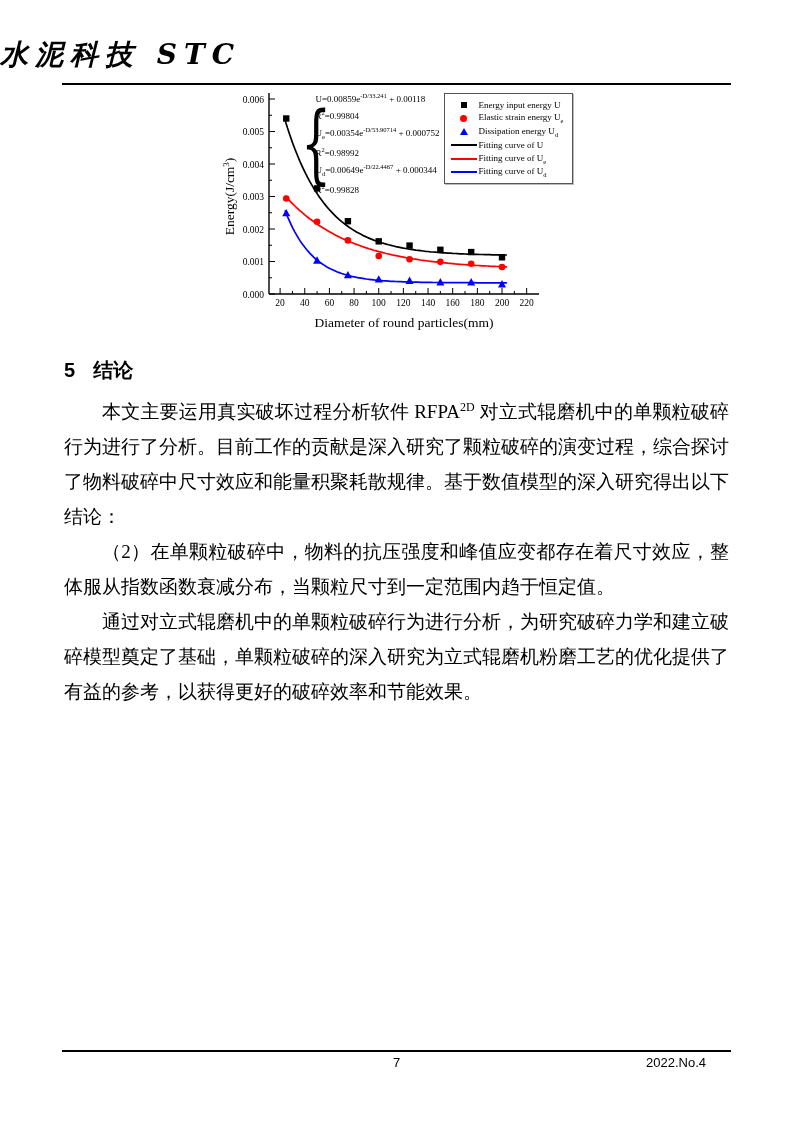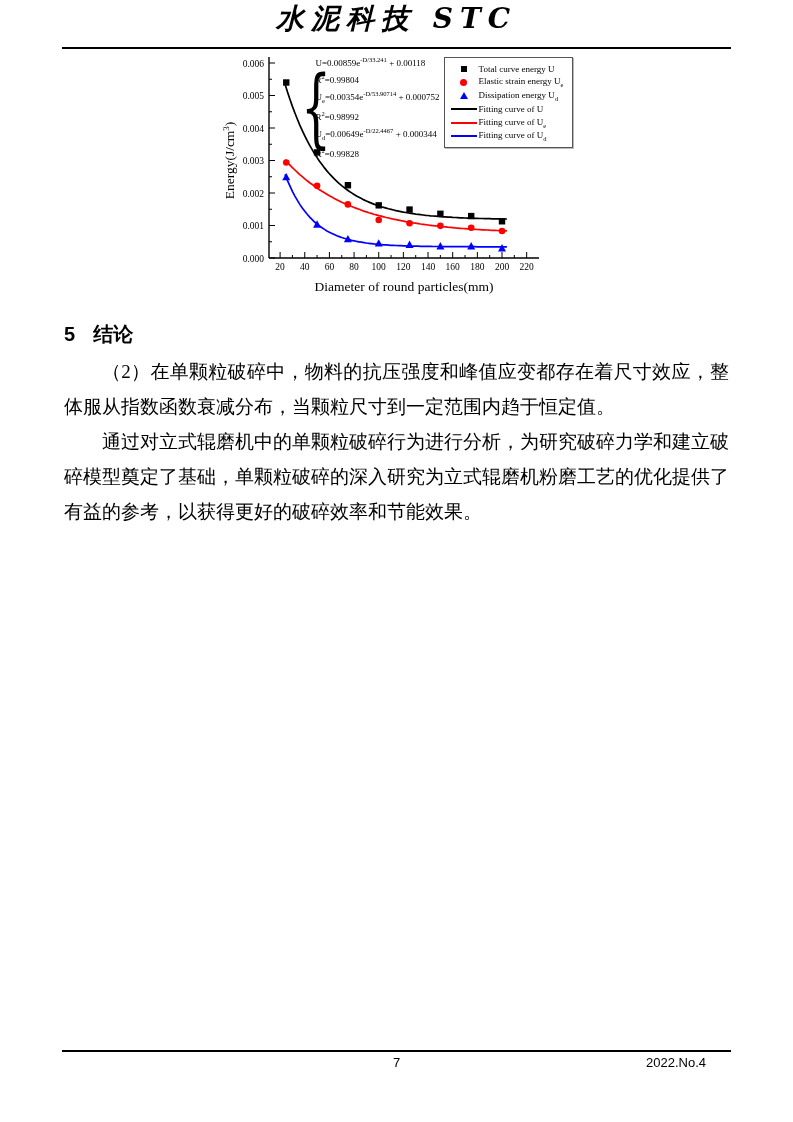--- a/index.html
+++ b/index.html
@@ -2,21 +2,21 @@
 <html><head>
 <meta charset="utf-8">
 <style>
   html,body{margin:0;padding:0;background:#e8e8e8;}
   .page{
     position:relative;width:793px;height:1122px;margin:0 auto;background:#ffffff;
     font-family:"Liberation Serif","DejaVu Serif",serif;color:#000;overflow:hidden;
   }
   
   .header-title{
-    text-align:center;font-family:"DejaVu Serif",serif;
+    margin-top:36px;text-align:left;font-family:"DejaVu Serif",serif;
     font-style:italic;font-weight:bold;font-size:28px;letter-spacing:7px;
   }
   .header-rule{margin:9px 62px 0 62px;border-top:2px solid #000;height:0;}
   
   .figure{margin:4px 0 0 0;}
   .chart{position:relative;width:352px;height:248px;margin:0 auto;}
   .chart svg{position:absolute;left:0;top:0;}
   .equations{position:absolute;left:80px;top:0;display:flex;align-items:center;}
   .brace{
     font-family:"DejaVu Serif",serif;font-size:86px;font-weight:300;line-height:78px;
@@ -159,21 +159,21 @@
             <span class="eq-line"><span>R</span><sup>2</sup><span>=0.98992</span></span>
             <span class="eq-line"><span>U</span><sub>d</sub><span>=0.00649e</span><sup>-D/22.4467</sup><span> + 0.000344</span></span>
             <span class="eq-line"><span>R</span><sup>2</sup><span>=0.99828</span></span>
           </span>
         </div>
       <div class="legend" id="legend">
           <div class="legend-row">
             <span class="legend-marker">
               <span style="width: 6px; height: 6px; background: rgb(0, 0, 0);"></span>
             </span>
-            <span class="legend-label">Total curve energy U</span>
+            <span class="legend-label">Energy input energy U</span>
           </div>
           <div class="legend-row">
             <span class="legend-marker">
               <span style="width: 7px; height: 7px; border-radius: 50%; background: rgb(255, 0, 0);"></span>
             </span>
             <span class="legend-label">Elastic strain energy U<sub>e</sub></span>
           </div>
           <div class="legend-row">
             <span class="legend-marker">
               <span style="width: 0px; height: 0px; border-left: 4.5px solid transparent; border-right: 4.5px solid transparent; border-bottom: 7.5px solid rgb(0, 0, 255);"></span>
@@ -197,20 +197,21 @@
               <span style="width: 26px; height: 2px; background: rgb(0, 0, 255);"></span>
             </span>
             <span class="legend-label">Fitting curve of U<sub>d</sub></span>
           </div>
         </div>
     </div>
   </figure>
 
   <h2 class="section-heading"><span class="num">5</span><span>结论</span></h2>
 
+  <p class="body-para"><span>本文主要运用真实破坏过程分析软件 RFPA</span><sup>2D</sup><span> 对立式辊磨机中的单颗粒破碎行为进行了分析。目前工作的贡献是深入研究了颗粒破碎的演变过程，综合探讨了物料破碎中尺寸效应和能量积聚耗散规律。基于数值模型的深入研究得出以下结论：</span></p>
 
   <p class="body-para">（2）在单颗粒破碎中，物料的抗压强度和峰值应变都存在着尺寸效应，整体服从指数函数衰减分布，当颗粒尺寸到一定范围内趋于恒定值。</p>
   <p class="body-para">通过对立式辊磨机中的单颗粒破碎行为进行分析，为研究破碎力学和建立破碎模型奠定了基础，单颗粒破碎的深入研究为立式辊磨机粉磨工艺的优化提供了有益的参考，以获得更好的破碎效率和节能效果。</p>
 
   <div class="footer">
     <div class="footer-rule"></div>
     <div class="footer-row">
       <span class="footer-page">7</span>
       <span class="footer-issue">2022.No.4</span>
     </div>

